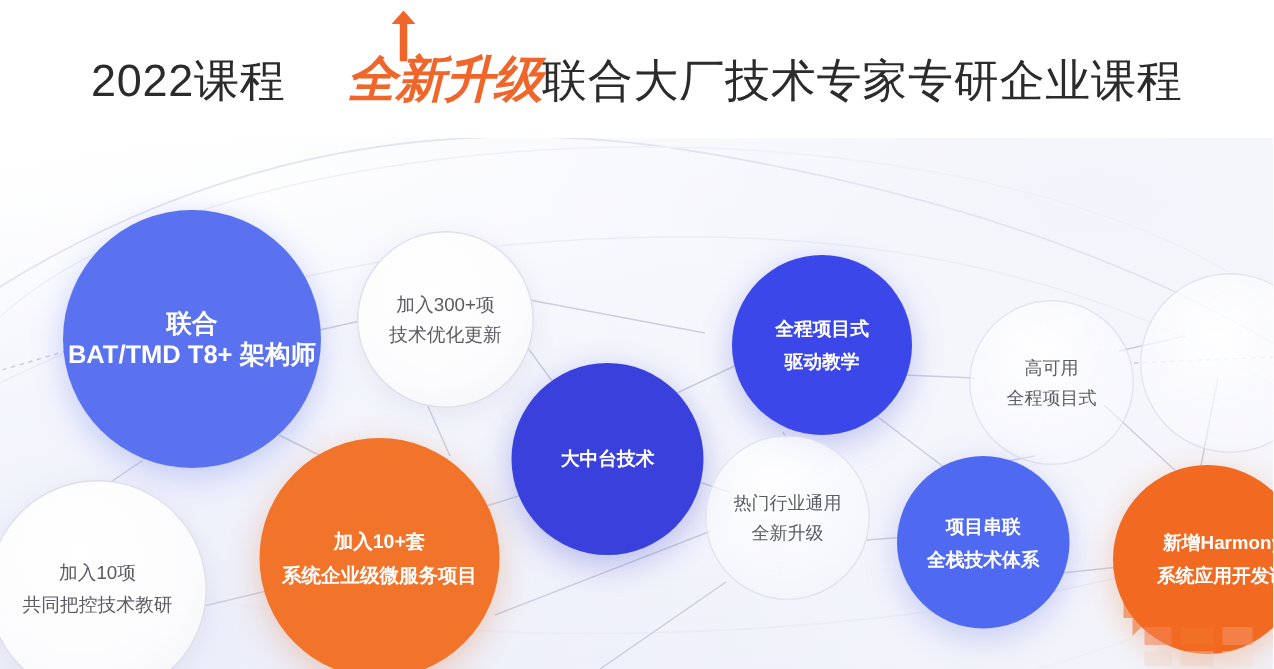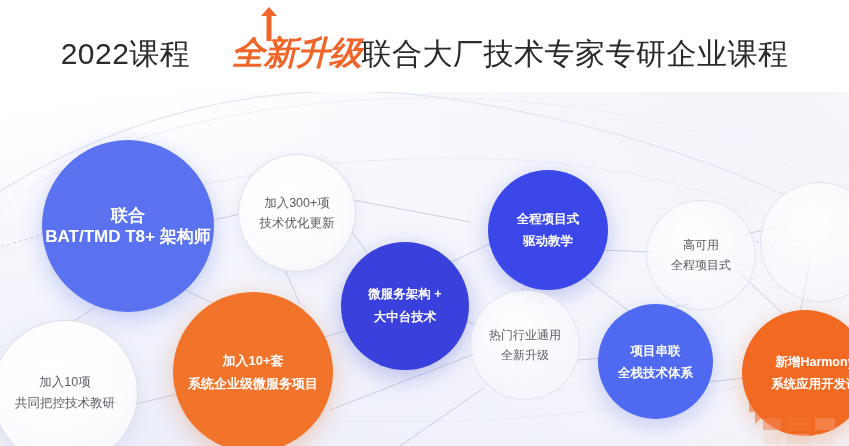--- a/index.html
+++ b/index.html
@@ -242,21 +242,20 @@
       <span class="line1">加入10项</span>
       <span class="line2">共同把控技术教研</span>
     </div>
 
     <div class="node solid orange" id="node-10set">
       <span class="line1">加入10+套</span>
       <span class="line2">系统企业级微服务项目</span>
     </div>
 
     <div class="node solid blue-deep" id="node-msa">
-      <span class="line1">微服务架构 +</span>
       <span class="line2">大中台技术</span>
     </div>
 
     <div class="node solid blue-royal" id="node-project">
       <span class="line1">全程项目式</span>
       <span class="line2">驱动教学</span>
     </div>
 
     <div class="node ghost faint" id="node-ha">
       <span class="line1">高可用</span>

